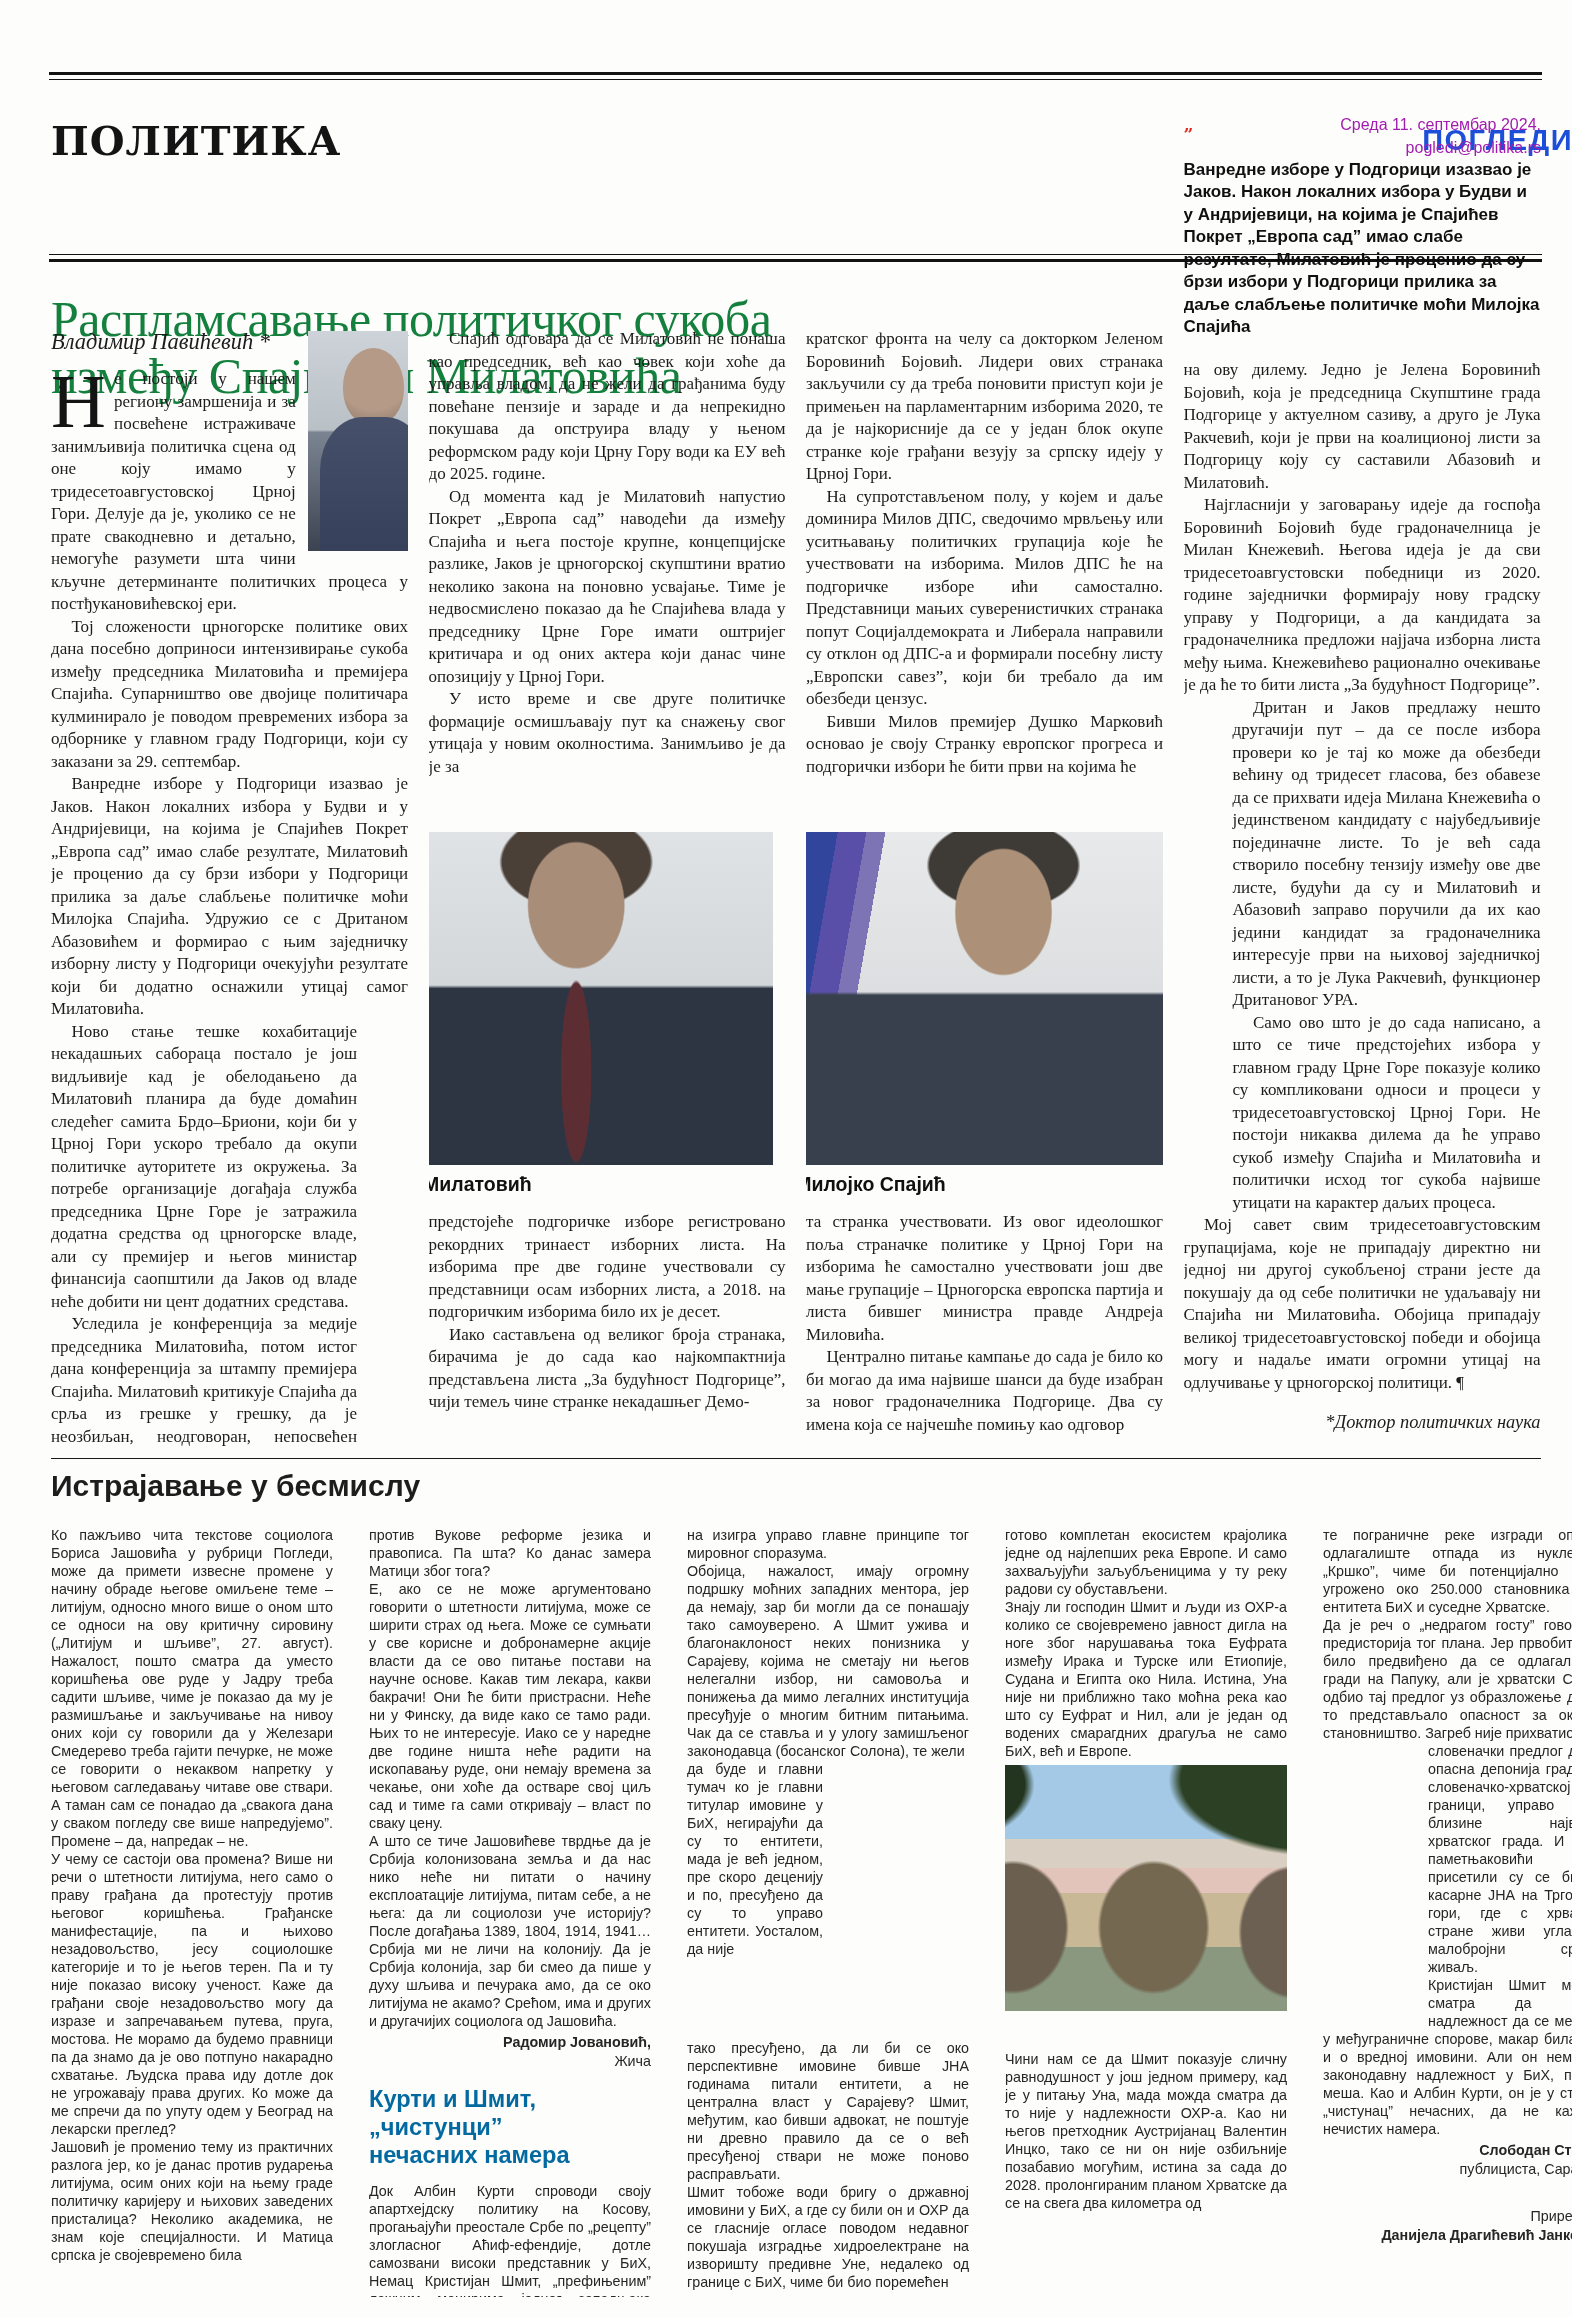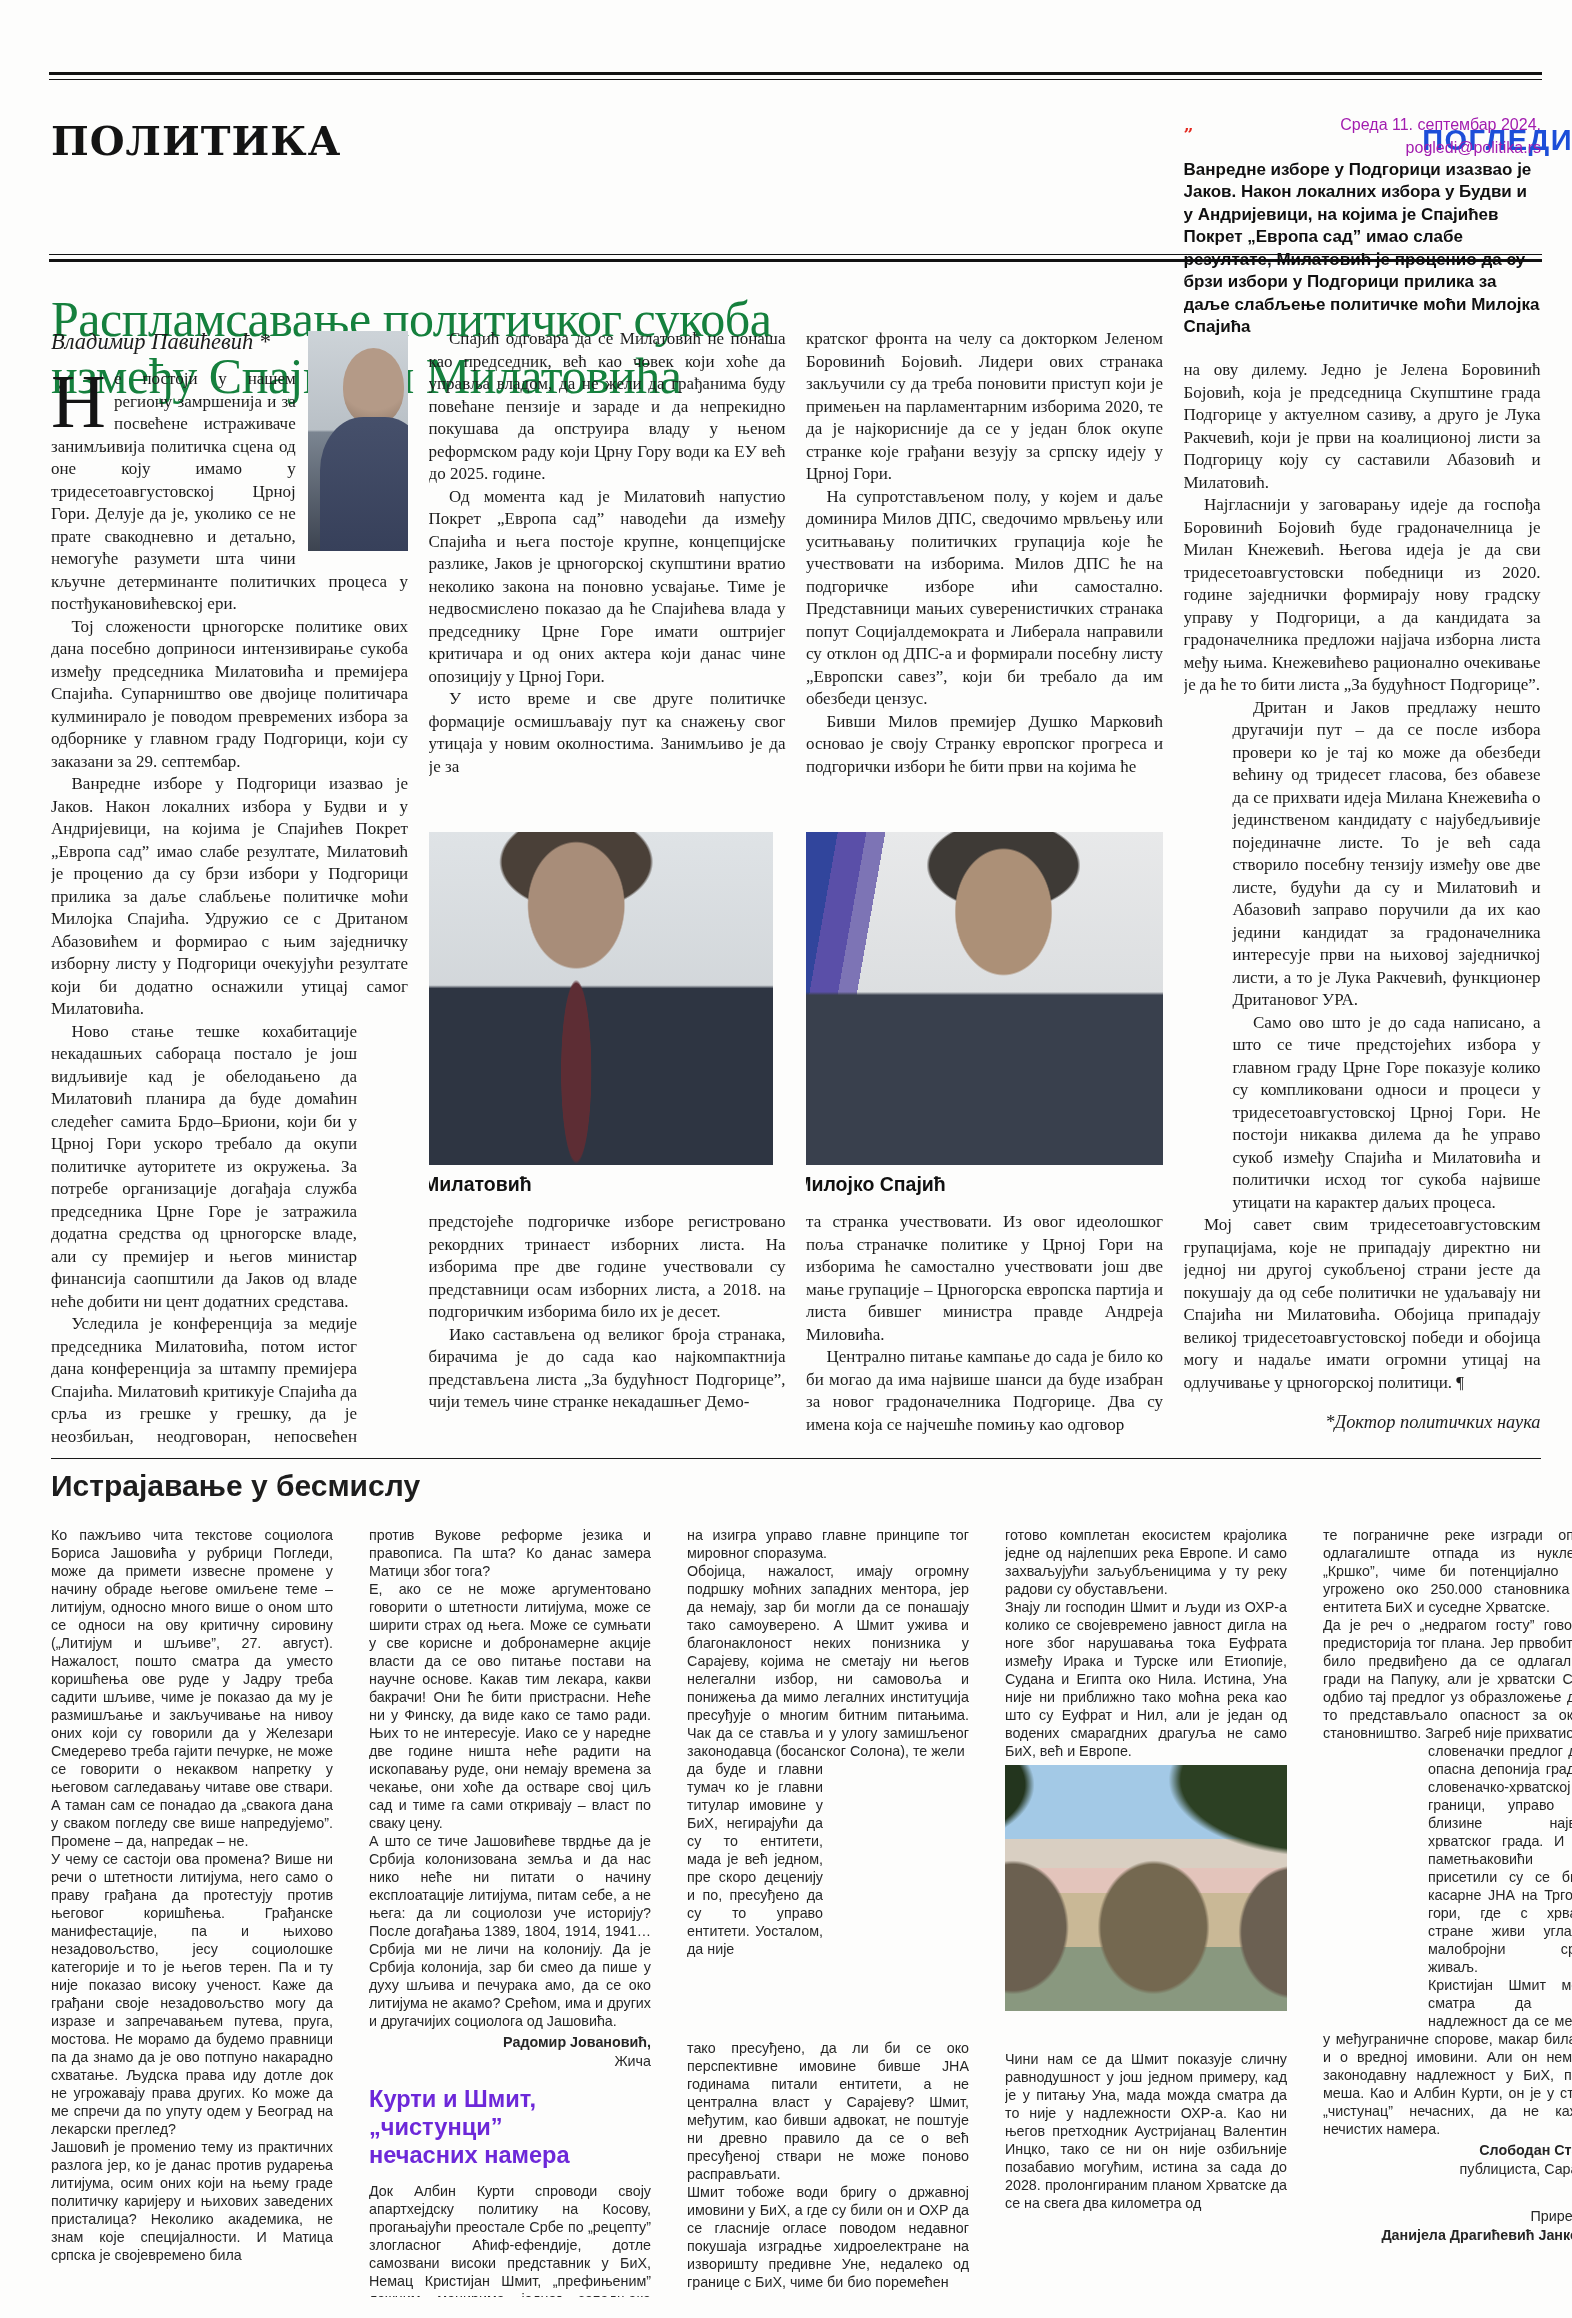--- a/index.html
+++ b/index.html
@@ -63,21 +63,21 @@
   .divider{position:absolute;left:51px;width:1490px;top:1458px;border-top:1.5px solid #1a1a1a;}
   .b-headline{position:absolute;left:51px;top:1469px;font-family:"Liberation Sans",sans-serif;
       font-weight:700;font-size:30px;color:#1d1d1d;}
   .bottom-cols{position:absolute;left:51px;top:1526px;width:1490px;display:flex;gap:36px;
       font-family:"Liberation Sans",sans-serif;color:#262626;justify-content:space-between;}
   .bcol{width:282px;flex:0 0 282px;height:771px;overflow:hidden;}
   .bcol.c5{height:793px;}
   .bcol p{margin:0;font-size:14.3px;line-height:18px;text-align:justify;}
   .sig{font-size:14.3px;line-height:18.4px;text-align:right;margin-top:3.1px;}
   .sig .name{font-weight:700;}
-  .subhead{font-weight:700;font-size:23.6px;line-height:28px;margin:15.4px 0 12.3px 0;white-space:pre-line;color:#6d28d9;}
+  .subhead{font-weight:700;font-size:23.6px;line-height:28px;margin:15.4px 0 12.3px 0;white-space:pre-line;color:#0369a1;}
   .wrap-sarajevo{width:563px;margin-left:-161px;margin-top:5.1px;margin-bottom:7.2px;}
   .wrap-sarajevo .photo{height:246px;background:
       radial-gradient(123px 67px at 12% 8%,#23351e 92%,rgba(0,0,0,0)),
       radial-gradient(154px 77px at 85% 6%,#2c4023 92%,rgba(0,0,0,0)),
       radial-gradient(56px 67px at 30% 66%,#6b6050 94%,rgba(0,0,0,0)),
       radial-gradient(56px 67px at 55% 66%,#746850 94%,rgba(0,0,0,0)),
       radial-gradient(56px 67px at 80% 68%,#6b6052 94%,rgba(0,0,0,0)),
       linear-gradient(180deg,#a3c9e6 0 30%,#d9cfc2 30% 42%,#e3c4bb 42% 52%,#c9b896 52% 74%,#89987f 74% 100%);}
   .wrap-sarajevo .caption{font-size:18.4px;}
   .spacer-right{float:right;width:146px;height:279px;}

